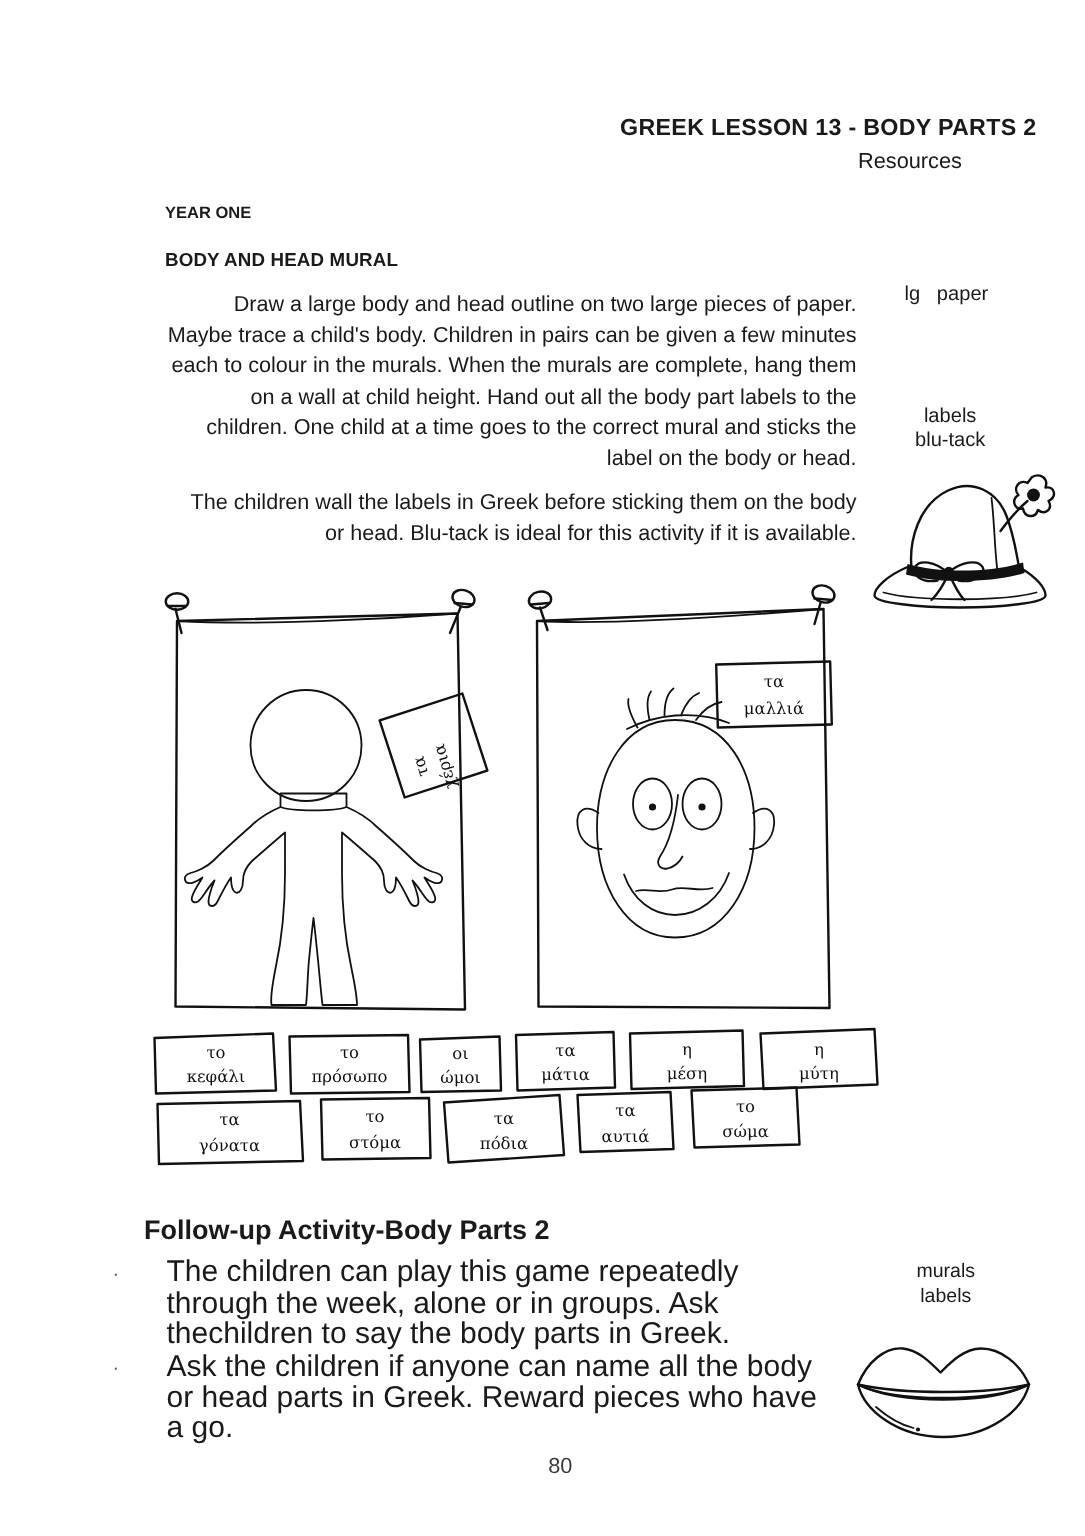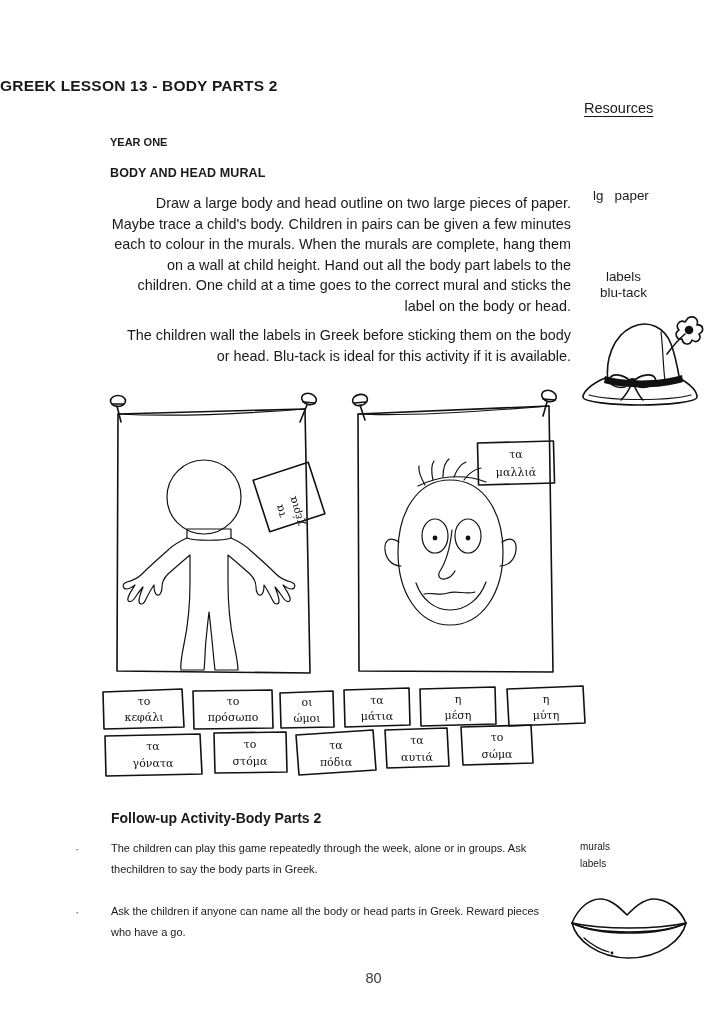--- a/index.html
+++ b/index.html
@@ -22,32 +22,31 @@
     width: 723px;
     height: 1024px;
   }
 
   
   #doc-title {
     position: absolute;
     left: 0;
     top: 77px;
     width: 691px;
-    text-align: left;
+    text-align: right;
     font-size: 15.5px;
     font-weight: bold;
     letter-spacing: 0.2px;
   }
 
   #resources-heading {
     position: absolute;
-    left: 584px;
+    left: 572px;
     top: 100px;
     font-size: 14.5px;
-    text-decoration: underline;
     text-underline-offset: 3px;
   }
 
   #year-heading {
     position: absolute;
     left: 110px;
     top: 136px;
     font-size: 11px;
     font-weight: bold;
   }
@@ -73,20 +72,21 @@
   #intro-para { top: 193px; }
   #second-para { top: 325px; }
 
   
   .resource-note {
     position: absolute;
     font-size: 13.4px;
     text-align: center;
     line-height: 16px;
     white-space: pre;
+    margin-left: 10px;
   }
   #resource-paper { left: 593px; top: 188px; }
   #resource-labels { left: 600px; top: 269px; }
 
   
   #hat-illustration {
     position: absolute;
     left: 575px;
     top: 310px;
     width: 130px;
@@ -96,56 +96,56 @@
   
   #mural-body { position: absolute; left: 104px; top: 392px; width: 228px; height: 286px; }
   #mural-head { position: absolute; left: 340px; top: 390px; width: 232px; height: 288px; }
 
   
   #word-cards { position: absolute; left: 100px; top: 686px; width: 490px; height: 96px; text-align: right; }
 
   
   #followup-heading {
     position: absolute;
-    left: 111px;
+    left: 96px;
     top: 810px;
-    font-size: 14px;
+    font-size: 18px;
     font-weight: bold;
   }
 
   .bullet-item {
     position: absolute;
     left: 75px;
     width: 500px;
   }
   .bullet-dot {
     position: absolute;
     left: 0px;
     top: 4px;
     font-size: 13px;
     line-height: 13px;
     color: #555;
   }
   .bullet-text {
     position: absolute;
     left: 36px;
     width: 440px;
-    font-size: 11px;
+    font-size: 20px;
     line-height: 20.6px;
   }
   #bullet-1 { top: 838px; }
   #bullet-2 { top: 901px; }
 
   #followup-notes {
     position: absolute;
-    left: 580px;
+    left: 611px;
     top: 838px;
-    font-size: 10px;
+    font-size: 13px;
     line-height: 17px;
-    text-align: left;
+    text-align: center;
     white-space: pre;
   }
 
   #lips-illustration {
     position: absolute;
     left: 568px;
     top: 890px;
     width: 122px;
     height: 72px;
   }

